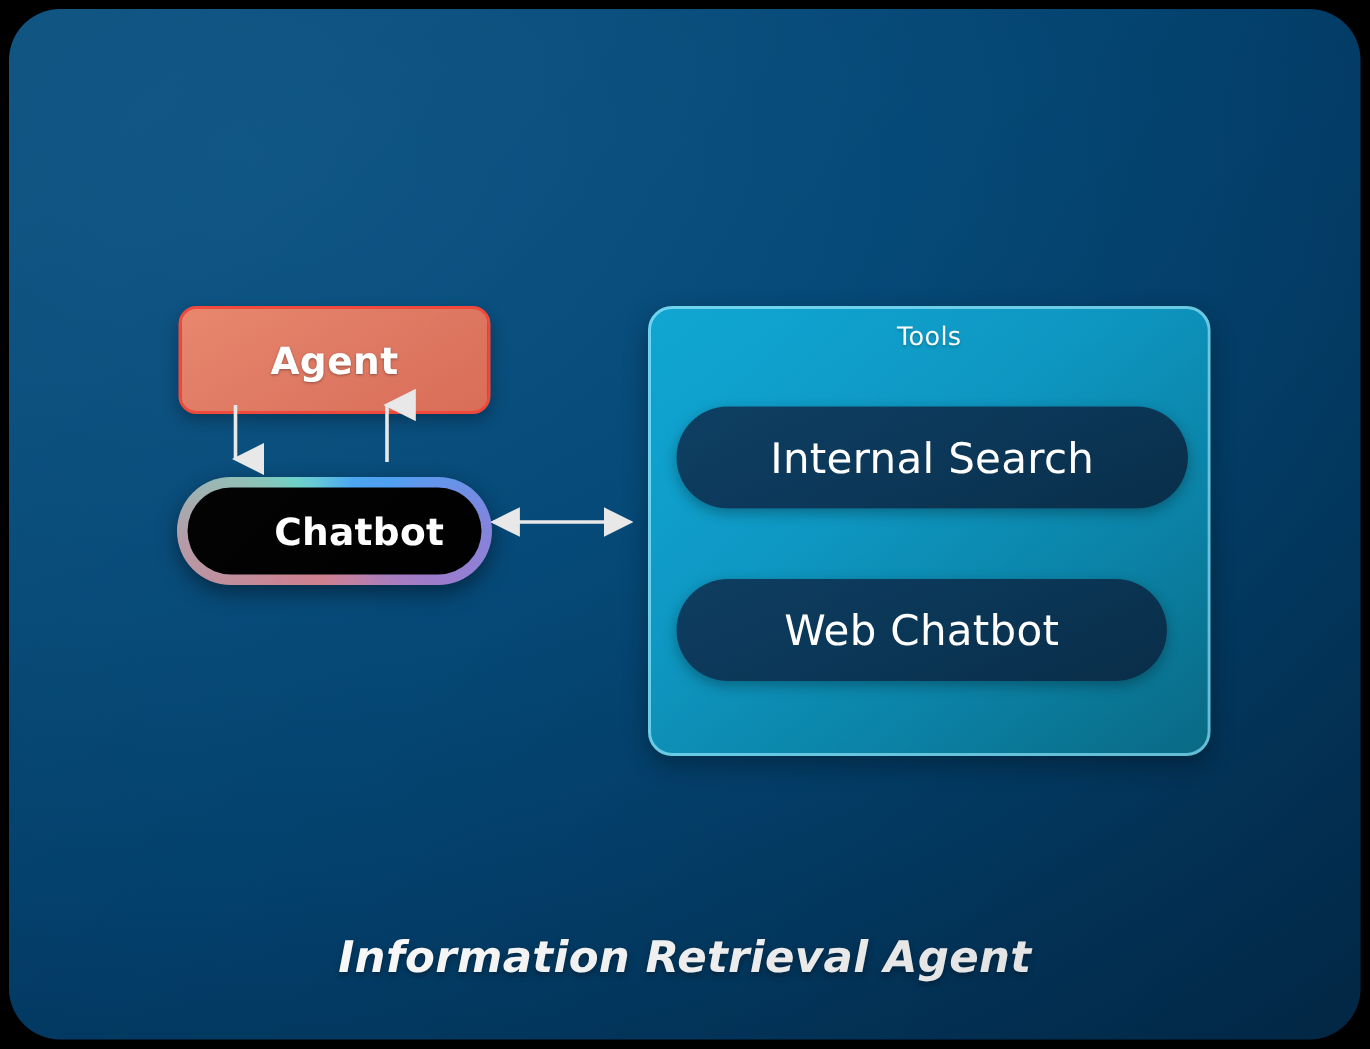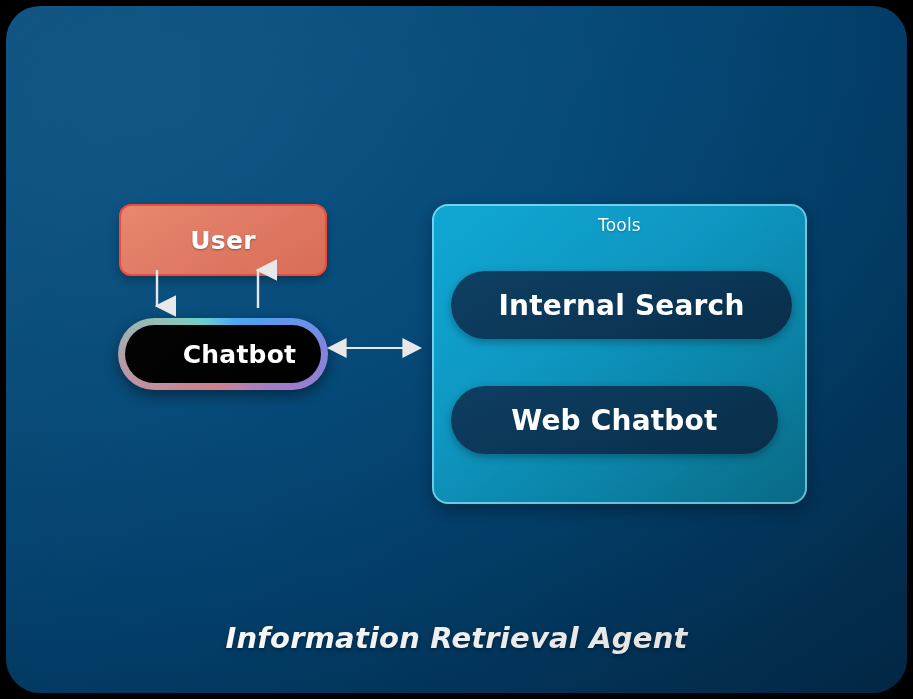--- a/index.html
+++ b/index.html
@@ -150,21 +150,21 @@
     border-radius: 34px;
     background: linear-gradient(160deg, #0e3f63 0%, #0c3a5c 45%, #0a3250 100%);
     display: flex;
     align-items: center;
     justify-content: center;
     box-shadow: 0 3px 9px rgba(0,0,0,0.30);
     box-sizing: border-box;
   }
   .tool-pill .node-label {
     font-size: 28px;
-    font-weight: 700;
+    font-weight: 400;
     letter-spacing: 0.2px;
   }
   #tool-internal-search {
     left: 17px;
     top: 65px;
     width: 341px;
   }
   #tool-web-search {
     left: 17px;
     top: 180px;
@@ -198,21 +198,21 @@
   }
 </style>
 </head>
 <body>
 
 <div id="canvas">
 
   <div class="slide">
 
     <div id="user-node">
-      <span class="node-label">User</span>
+      <span class="node-label">Agent</span>
     </div>
 
     <div id="chatbot-node">
       <div id="chatbot-inner">
         <span class="node-label">Chatbot</span>
       </div>
     </div>
 
     <div id="tools-node">
       <div id="tools-title">Tools</div>

